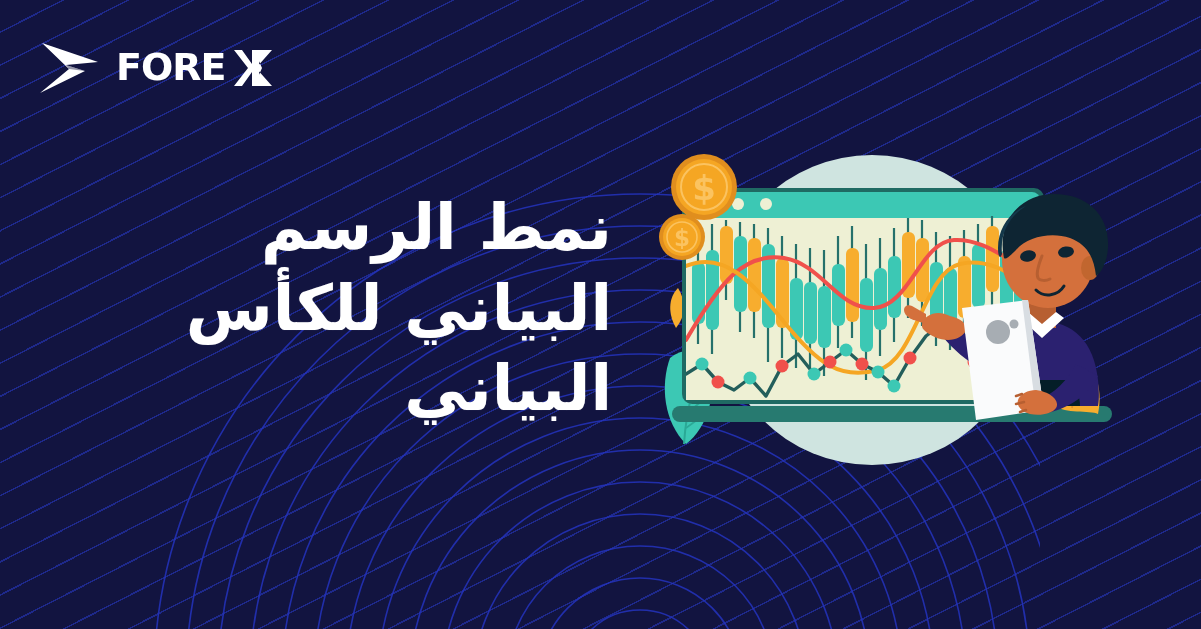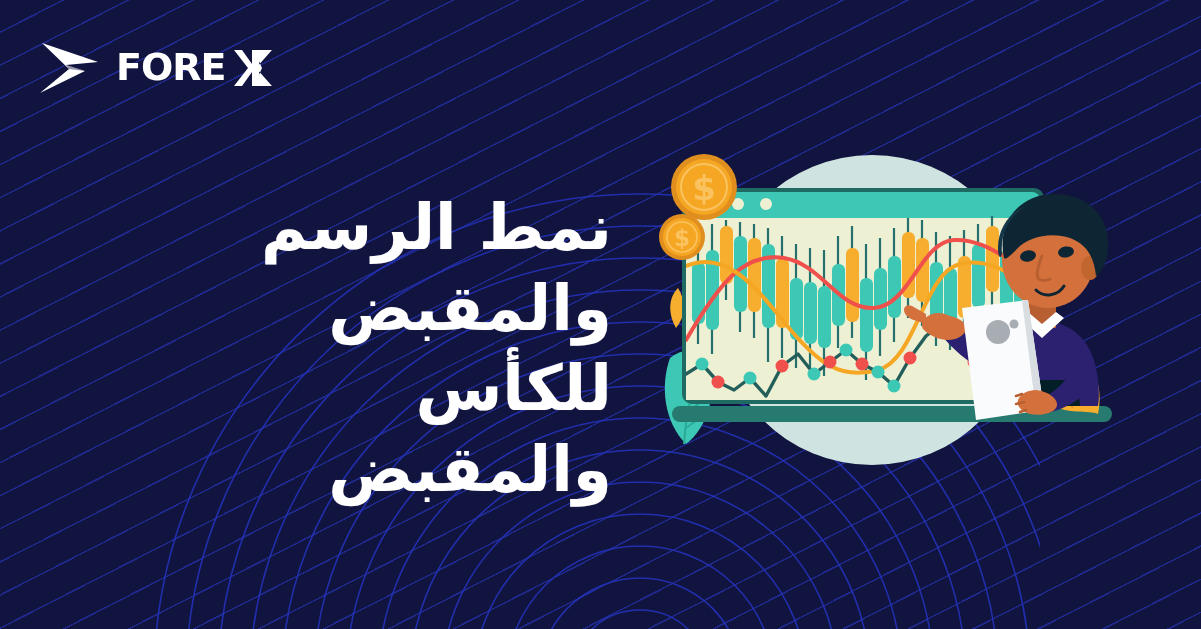--- a/index.html
+++ b/index.html
@@ -112,21 +112,21 @@
       <svg viewBox="0 0 178 40" xmlns="http://www.w3.org/2000/svg" aria-hidden="true">
         <text x="0" y="32" fill="#ffffff" font-family="DejaVu Sans, Liberation Sans, sans-serif" font-size="38" font-weight="bold" letter-spacing="-1">FORE</text>
         <g transform="translate(116,2)">
           <path d="M2 0 L16 18 L2 36 L10 36 L20 22 L20 36 L27 36 L27 0 L20 0 L20 14 L10 0 Z" fill="#ffffff"></path>
           <path d="M22 0 L40 0 L24 18 L40 36 L22 36 L30 18 Z" fill="#ffffff"></path>
         </g>
       </svg>
     </span>
   </div>
 
-  <h1 class="headline">نمط الرسم والمقبض للكأس والمقبض</h1>
+  <h1 class="headline">نمط الرسم البياني للكأس البياني</h1>
 
   <div class="illustration">
     <svg viewBox="0 0 540 360" xmlns="http://www.w3.org/2000/svg" aria-hidden="true">
       <defs>
         <clipPath id="screenClip">
           <rect x="62" y="66" width="352" height="200"></rect>
         </clipPath>
         <clipPath id="coinClipA">
             <circle cx="80" cy="55" r="33"></circle>
           </clipPath>

